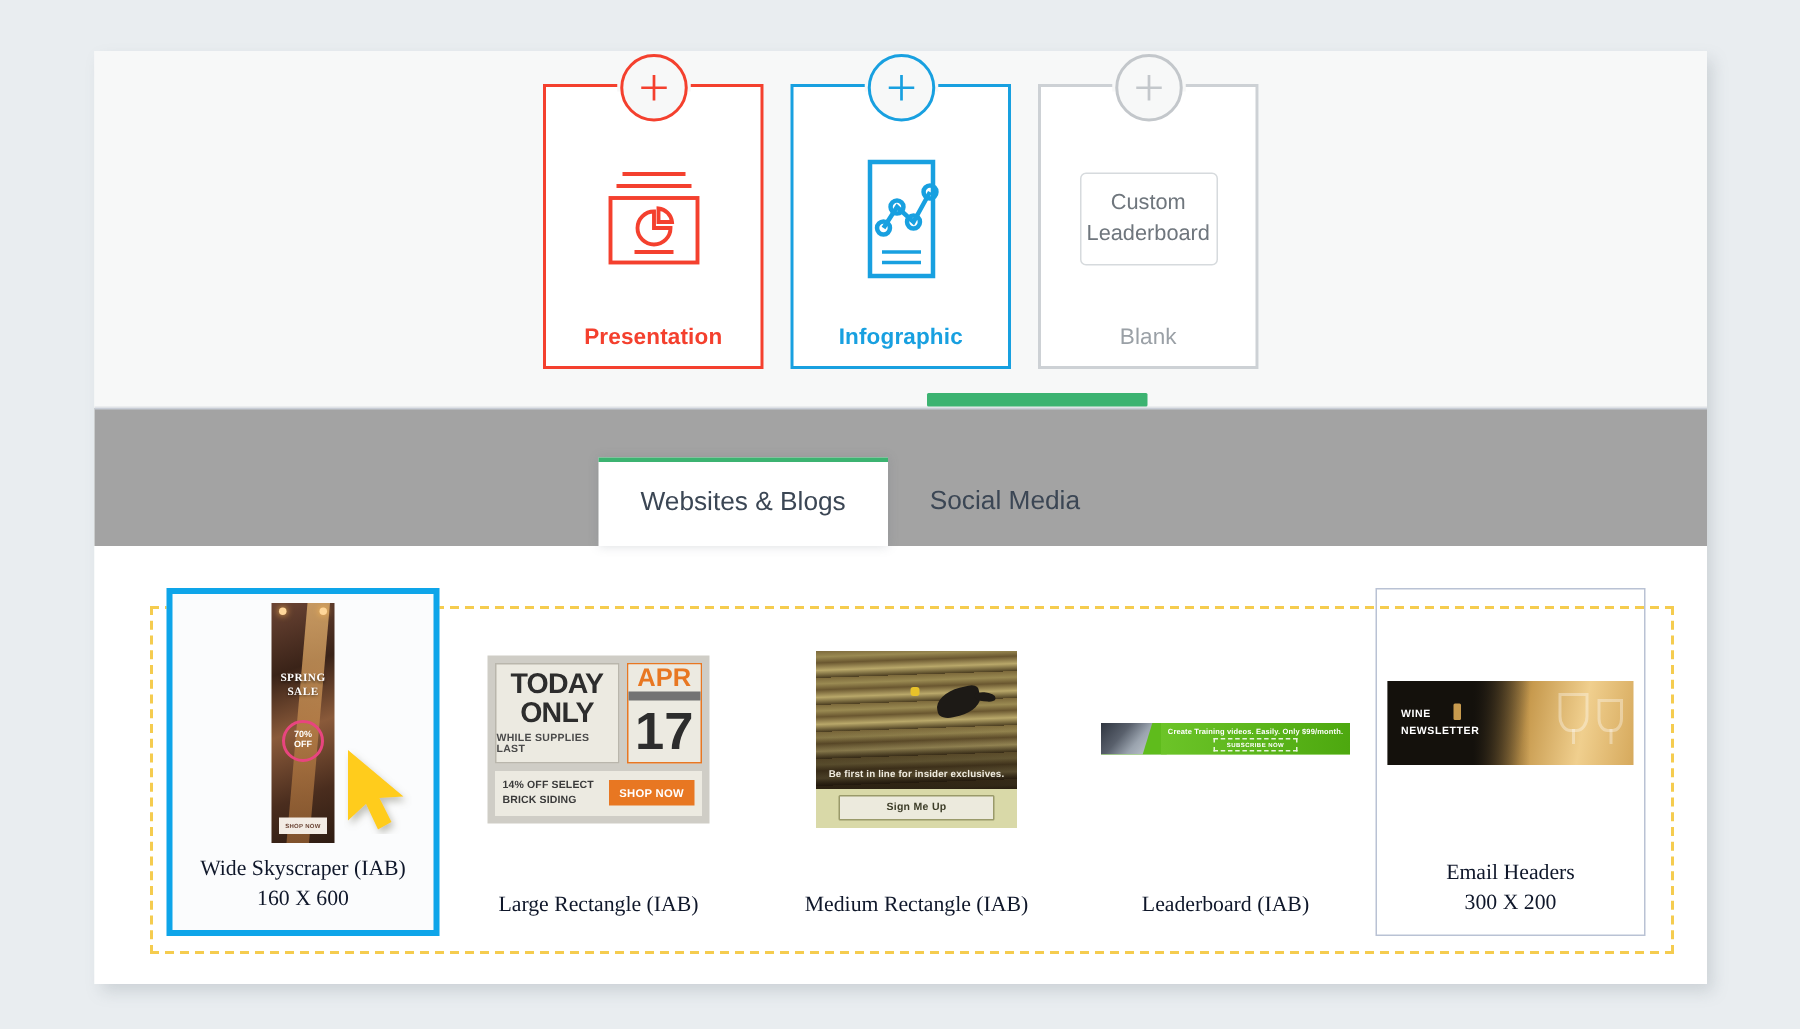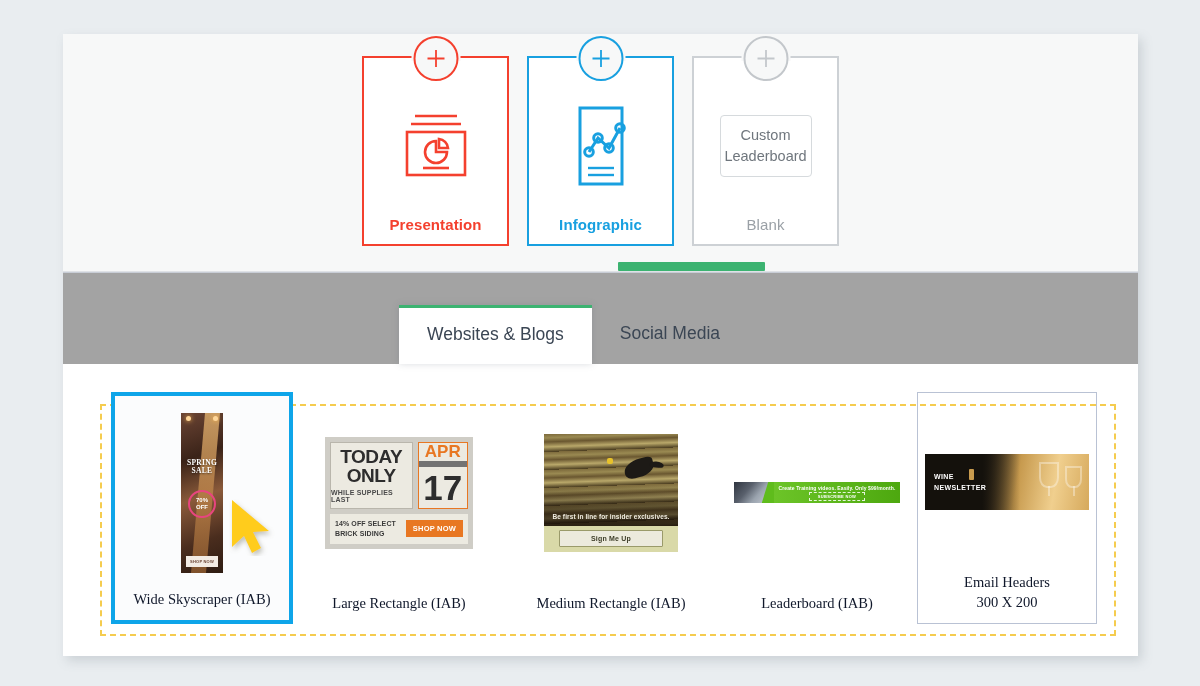--- a/index.html
+++ b/index.html
@@ -446,20 +446,21 @@
               </div>
               <div class="sky-badge">
                 <span>70%</span>
                 <span>OFF</span>
               </div>
               <div class="sky-cta">SHOP NOW</div>
             </div>
           </div>
           <div class="meta">
             <div>Wide Skyscraper (IAB)</div>
+            <div>160 X 600</div>
           </div>
         </div>
 
         <div class="card" style="width:212px">
           <div class="thumb-wrap">
             <div class="lrect">
               <div class="lrect-top">
                 <div class="lr-left">
                   <div class="t1">TODAY</div>
                   <div class="t1">ONLY</div>

